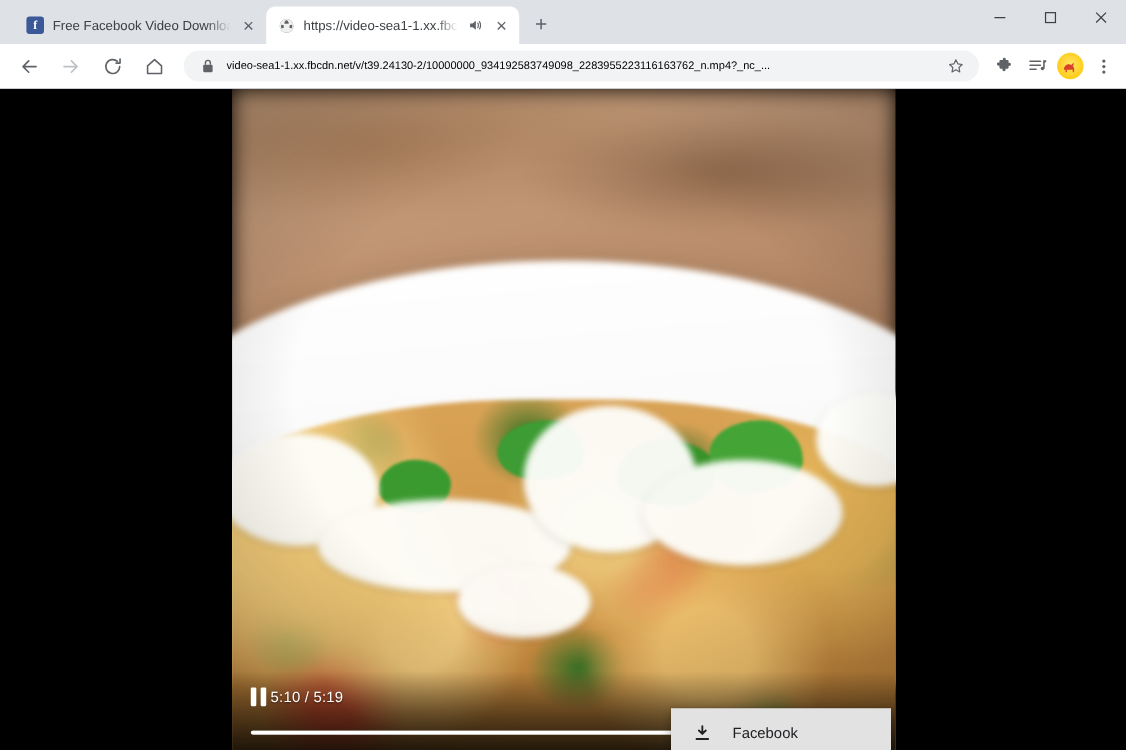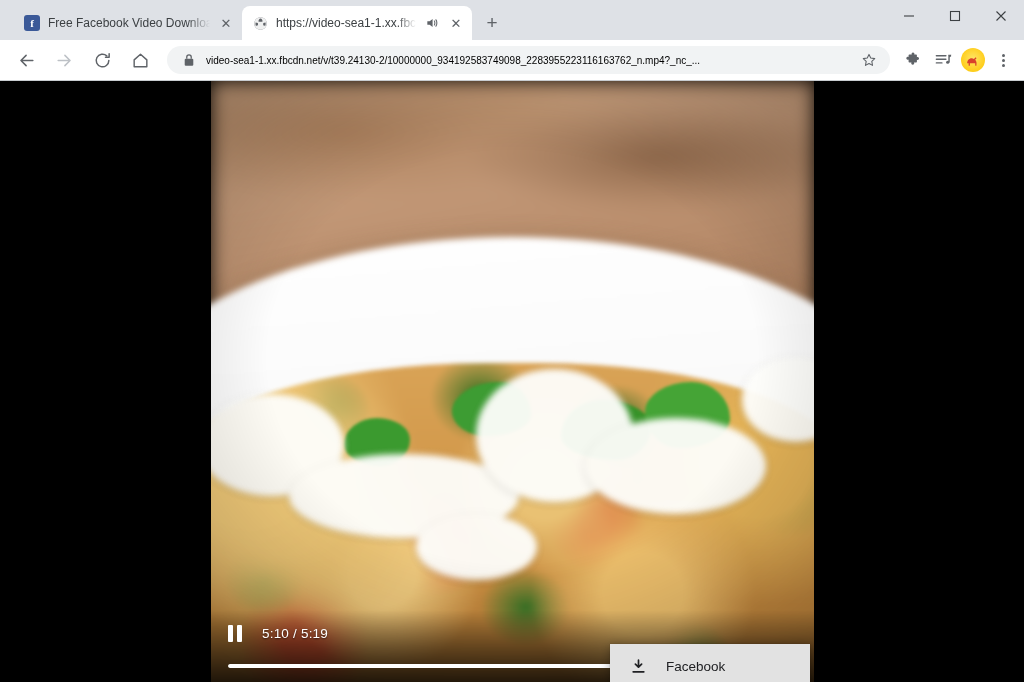--- a/index.html
+++ b/index.html
@@ -170,21 +170,21 @@
   .c2 { left:58%; top:53%; width:15%; height:10%; border-radius:45% 55% 40% 60% / 60% 45% 55% 40%; background:#379329 !important; }
   .c3 { left:72%; top:50%; width:14%; height:11%; border-radius:55% 45% 60% 40% / 45% 55% 45% 55%; background:#45a436 !important; }
   .c4 { left:22%; top:56%; width:11%; height:8%;  border-radius:50% 50% 45% 55% / 55% 45% 55% 45%; background:#3b9a2f !important; }
   .ph-vig { position:absolute; inset:0; background: radial-gradient(ellipse 78% 66% at 50% 46%, transparent 52%, rgba(0,0,0,.24) 100%); }
 
   
   .vcontrols {
     position:absolute; left:0; bottom:0; width:100%; height:72px;
     background: linear-gradient(to top, rgba(0,0,0,.78) 0%, rgba(0,0,0,.42) 48%, rgba(0,0,0,0) 100%);
   }
-  .vc-row { position:absolute; left:17px; top:14px; display:flex; align-items:center; gap:16px;justify-content:flex-end; }
+  .vc-row { position:absolute; left:17px; top:14px; display:flex; align-items:center; gap:0;justify-content:flex-end; }
   .pausebtn { width:18px; height:18px; display:flex; gap:4px; align-items:center; }
   .pausebtn i { display:block; width:5px; height:17px; background:#fff; border-radius:1px; }
   .vtime { color:#fff; font-size:13.5px; letter-spacing:.2px; text-shadow:0 1px 2px rgba(0,0,0,.6); }
   .progress {
     position:absolute; left:17px; bottom:14px; width:570px; height:4px;
     background: rgba(200,200,200,.55); border-radius:2px; overflow:hidden;
   }
   .progress .played { position:absolute; left:0; top:0; height:100%; background:#ffffff; border-radius:2px; }
 
   

